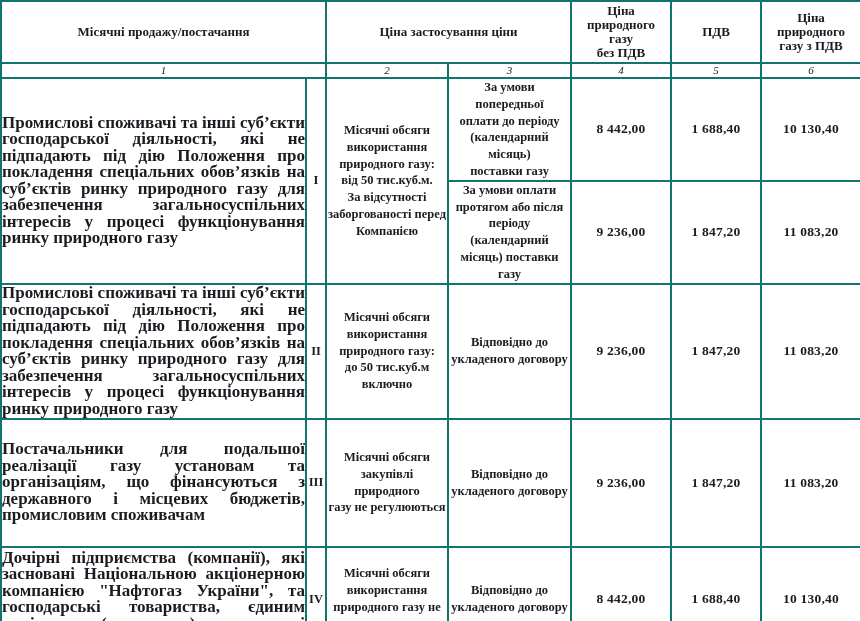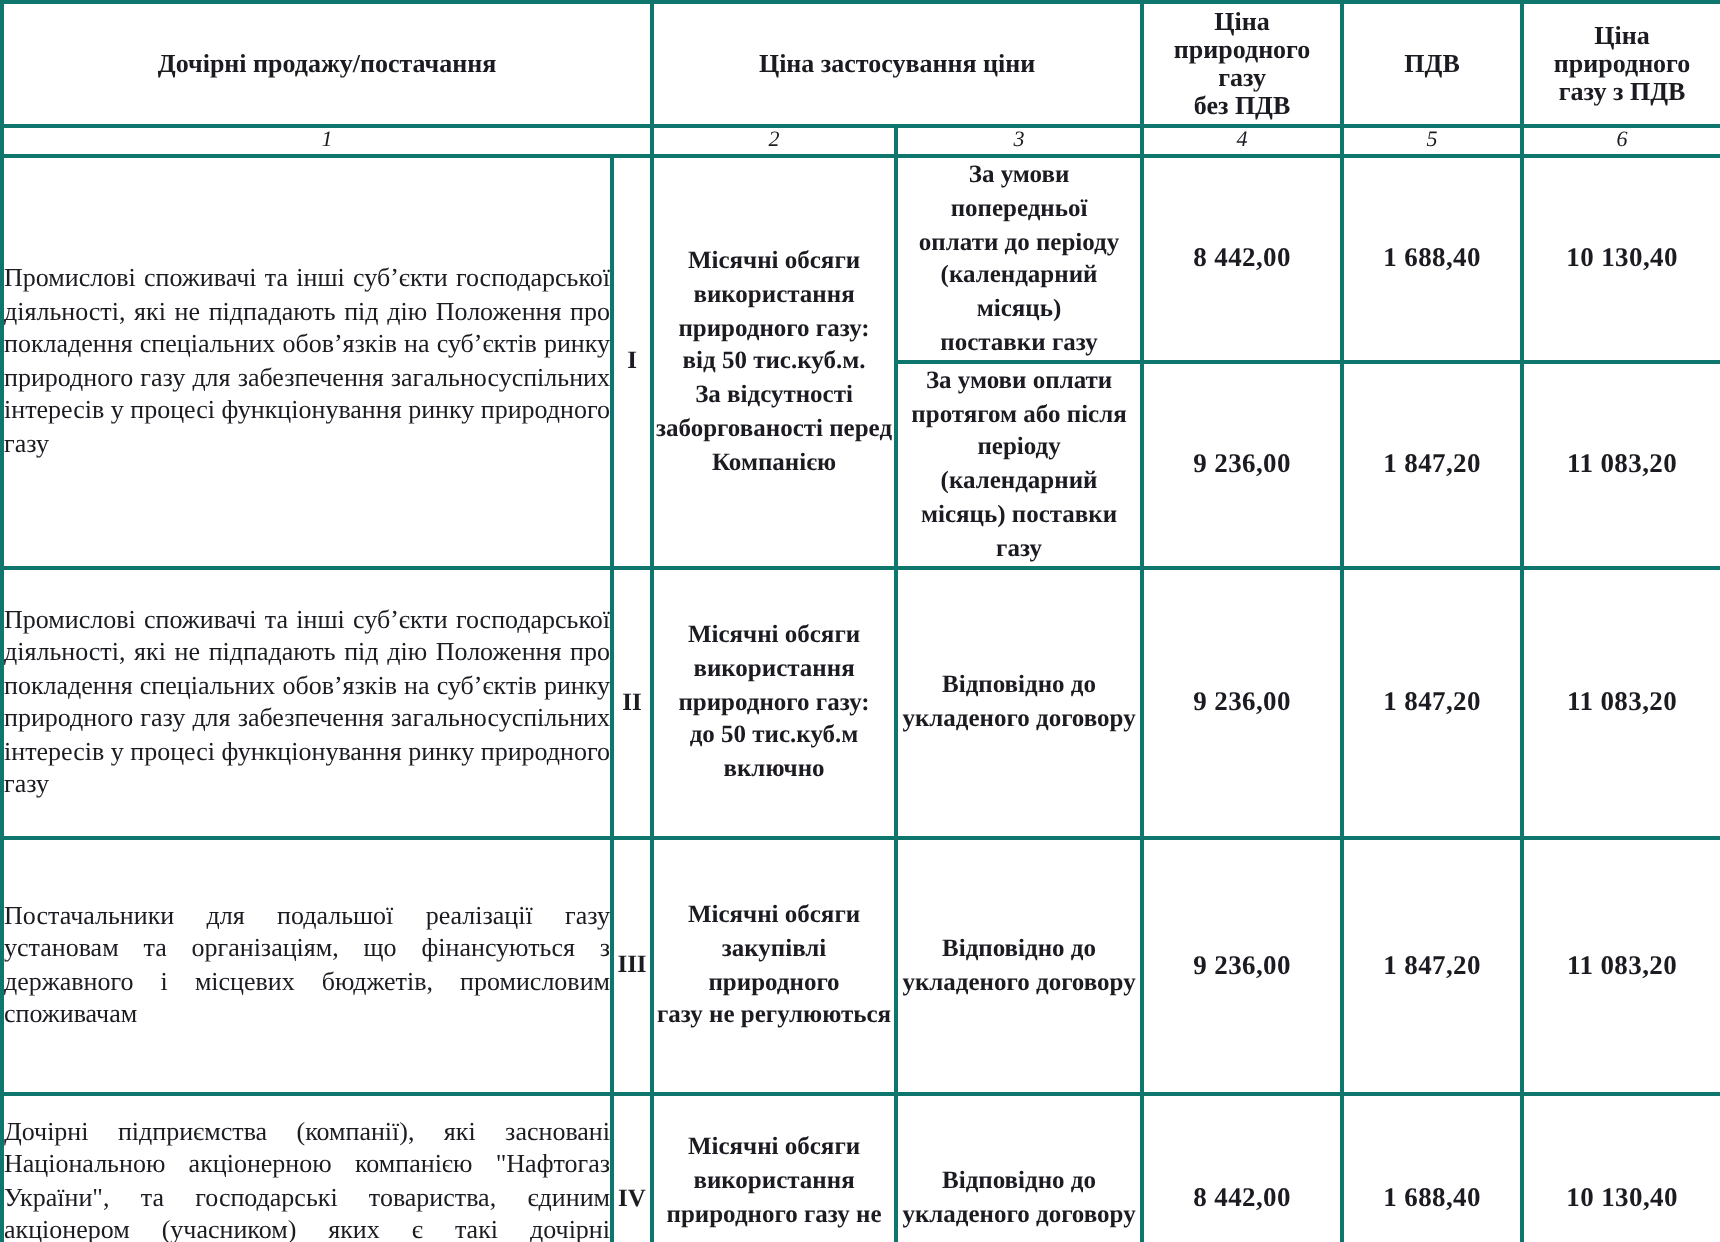--- a/index.html
+++ b/index.html
@@ -37,22 +37,22 @@
     height: 13px;
     font-size: 11px;
     font-style: italic;
     font-weight: normal;
     text-align: center;
     line-height: 11px;
     padding: 0;
   }
   
   td.desc {
-    font-size: 13px;
-    font-weight: normal;
+    font-size: 17px;
+    font-weight: bold;
     text-align: justify;
     line-height: 16.5px;
     padding: 2px 4px 2px 5px;
   }
   td.roman {
     font-size: 12.5px;
     font-weight: bold;
     text-align: center;
     padding: 0 1px;
   }
@@ -88,21 +88,21 @@
       <col style="width:305px">
       <col style="width:20px">
       <col style="width:122px">
       <col style="width:123px">
       <col style="width:100px">
       <col style="width:90px">
       <col style="width:100px">
     </colgroup>
     <thead>
       <tr class="header-row h-header">
-        <th colspan="2">Дочірні продажу/постачання</th>
+        <th colspan="2">Місячні продажу/постачання</th>
         <th colspan="2">Ціна застосування ціни</th>
         <th>Ціна природного
 газу
 без ПДВ</th>
         <th>ПДВ</th>
         <th>Ціна природного
 газу з ПДВ</th>
       </tr>
       <tr class="num-row">
         <td colspan="2">1</td>

